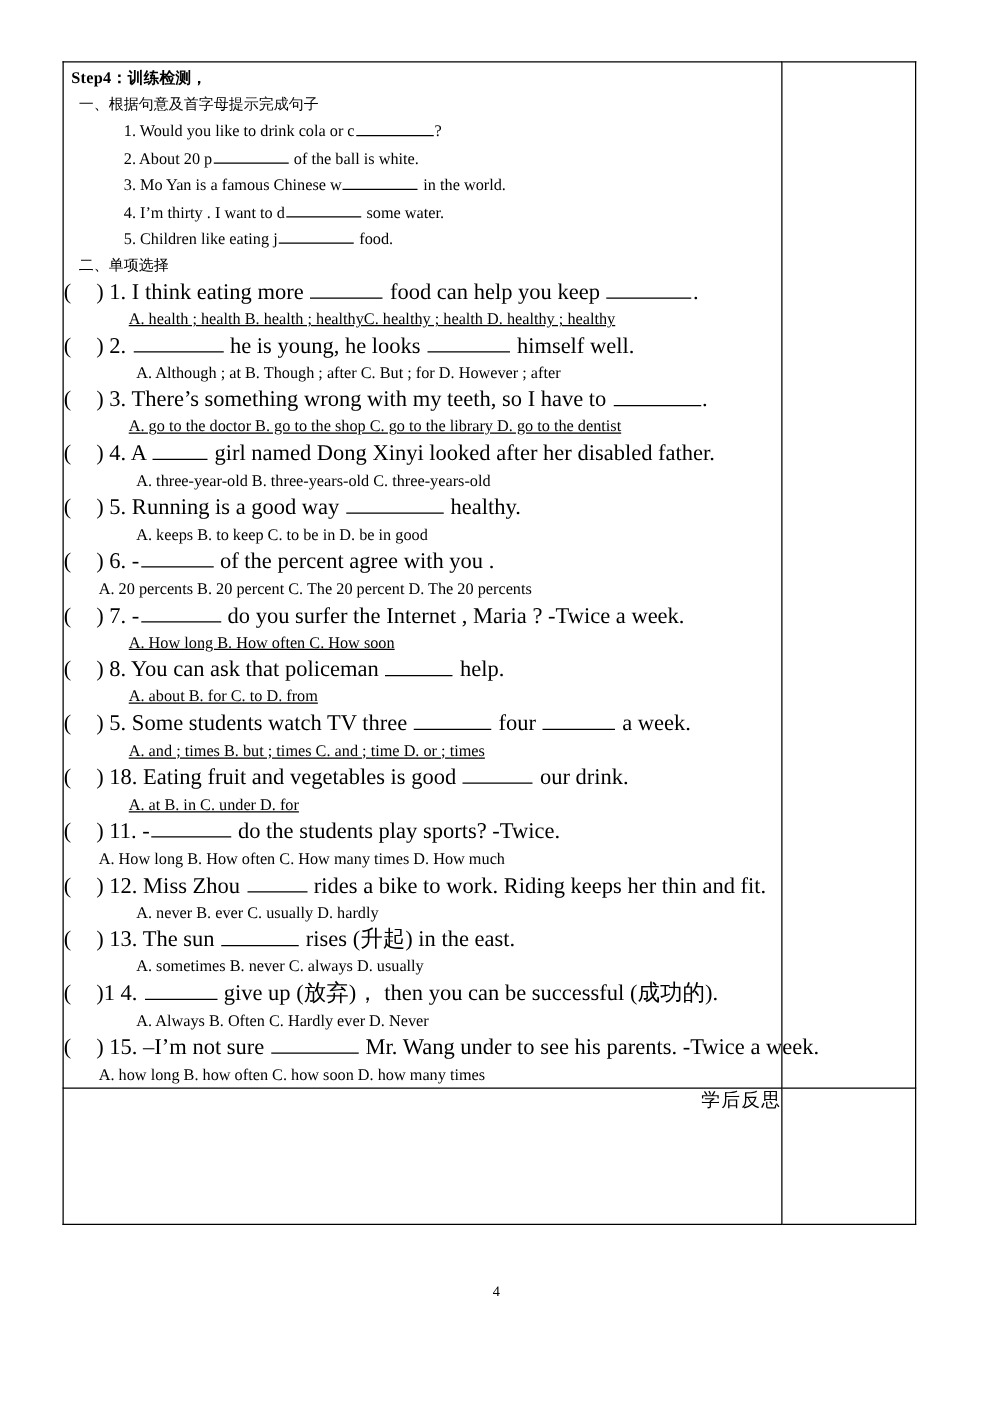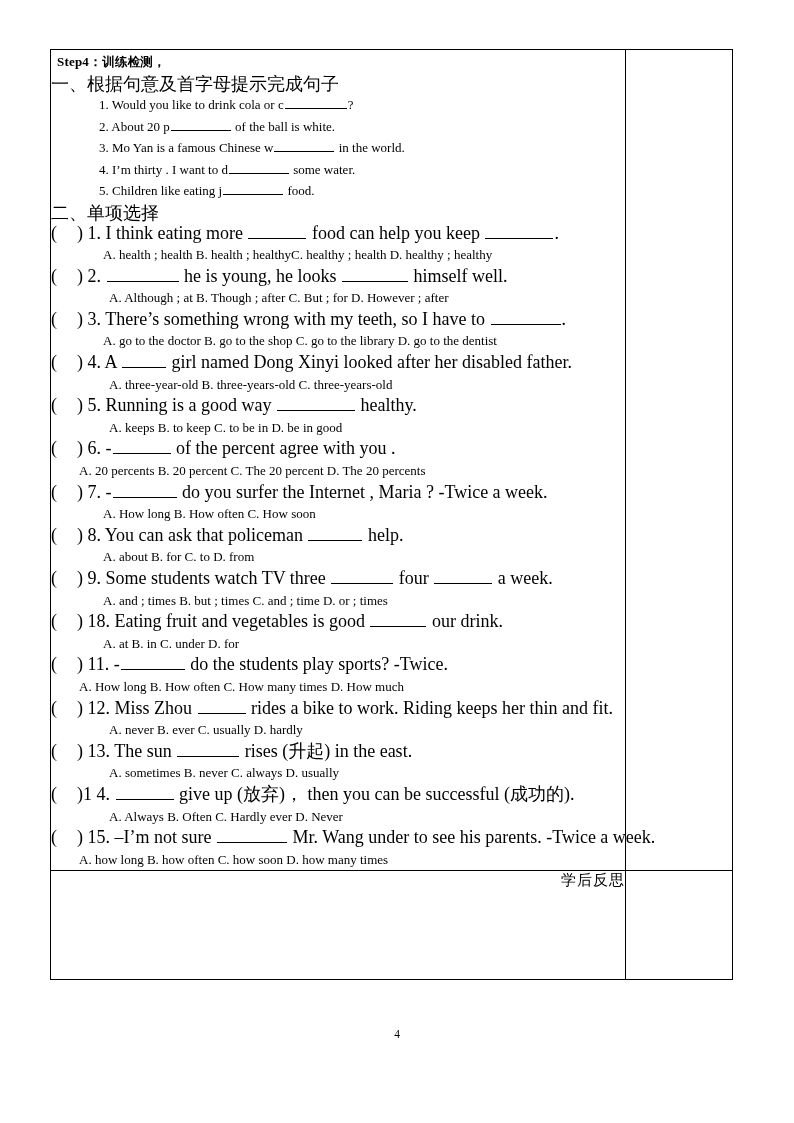--- a/index.html
+++ b/index.html
@@ -66,23 +66,23 @@
     white-space: nowrap;
   }
   .step-head .cn {
     font-family: "DejaVu Sans", "Liberation Sans", sans-serif;
     font-weight: bold;
     font-size: 12.5px;
   }
 
   .sec-head {
     font-family: "DejaVu Sans", "Liberation Sans", sans-serif;
-    font-size: 18px;
+    font-size: 12px;
     line-height: 21px;
-    margin: 0 0 0 0;
+    margin: 0 0 0 12px;
     white-space: nowrap;
   }
 
   .fill-line {
     font-size: 13px;
     line-height: 21.5px;
     margin: 0 0 0 48px;
     white-space: nowrap;
   }
 
@@ -96,21 +96,21 @@
     display: inline-block;
     width: 26px;
   }
   .opt-line {
     font-size: 13px;
     line-height: 21.6px;
     margin: 0;
     white-space: nowrap;
   }
   .ind-28 { padding-left: 28px; }
-  .ind-52 { padding-left: 52px; }
+  .ind-52 { padding-left: 52px; text-decoration: underline; }
   .ind-58 { padding-left: 58px; }
 
   .blank {
     display: inline-block;
     border-bottom: 1px solid #000000;
     vertical-align: baseline;
     height: 13px;
     margin: 0 1px;
   }
 
@@ -167,21 +167,21 @@
               <div class="q-line"><span class="paren">(</span><span>) 4. A </span><span class="blank" style="width: 44px;"></span><span> girl named Dong Xinyi looked after her disabled father.</span></div>
               <div class="opt-line ind-58">A. three-year-old    B. three-years-old        C. three-years-old</div>
               <div class="q-line"><span class="paren">(</span><span>) 5. Running is a good way </span><span class="blank" style="width: 78px;"></span><span> healthy.</span></div>
               <div class="opt-line ind-58">A. keeps        B. to keep      C. to be in       D. be in good</div>
               <div class="q-line"><span class="paren">(</span><span>) 6. -</span><span class="blank" style="width: 58px;"></span><span> of the percent agree with you .</span></div>
               <div class="opt-line ind-28">A. 20 percents     B. 20 percent    C. The 20 percent    D. The 20 percents</div>
               <div class="q-line"><span class="paren">(</span><span>) 7. -</span><span class="blank" style="width: 64px;"></span><span> do you surfer the Internet , Maria ?       -Twice a week.</span></div>
               <div class="opt-line ind-52">A. How long            B. How often        C. How soon</div>
               <div class="q-line"><span class="paren">(</span><span>) 8. You can ask that policeman </span><span class="blank" style="width: 54px;"></span><span> help.</span></div>
               <div class="opt-line ind-52">A. about        B. for           C. to         D. from</div>
-              <div class="q-line"><span class="paren">(</span><span>) 9. Some students watch TV three </span><span class="blank" style="width: 62px;"></span><span> four </span><span class="blank" style="width: 58px;"></span><span> a week.</span></div>
+              <div class="q-line"><span class="paren">(</span><span>) 5. Some students watch TV three </span><span class="blank" style="width: 62px;"></span><span> four </span><span class="blank" style="width: 58px;"></span><span> a week.</span></div>
               <div class="opt-line ind-52">A. and ; times       B. but ; times     C. and ; time      D. or ; times</div>
               <div class="q-line"><span class="paren">(</span><span>) 18. Eating fruit and vegetables is good </span><span class="blank" style="width: 56px;"></span><span> our drink.</span></div>
               <div class="opt-line ind-52">A. at            B. in           C. under       D. for</div>
               <div class="q-line"><span class="paren">(</span><span>) 11. -</span><span class="blank" style="width: 64px;"></span><span> do the students play sports?      -Twice.</span></div>
               <div class="opt-line ind-28">A. How long       B. How often       C. How many times    D. How much</div>
               <div class="q-line"><span class="paren">(</span><span>) 12. Miss Zhou </span><span class="blank" style="width: 48px;"></span><span> rides a bike to work. Riding keeps her thin and fit.</span></div>
               <div class="opt-line ind-58">A. never        B. ever            C. usually        D. hardly</div>
               <div class="q-line"><span class="paren">(</span><span>) 13. The sun </span><span class="blank" style="width: 62px;"></span><span> rises (升起) in the east.</span></div>
               <div class="opt-line ind-58">A. sometimes      B. never          C. always     D. usually</div>
               <div class="q-line"><span class="paren">(</span><span>)1 4. </span><span class="blank" style="width: 58px;"></span><span> give up (放弃)，   then you can be successful (成功的).</span></div>

